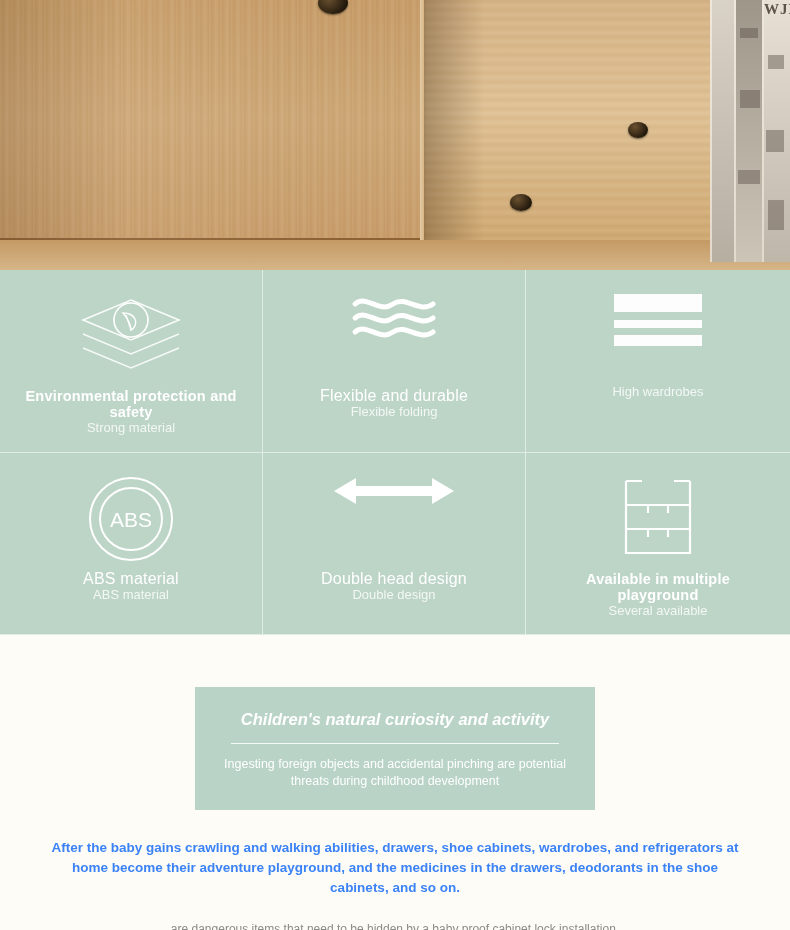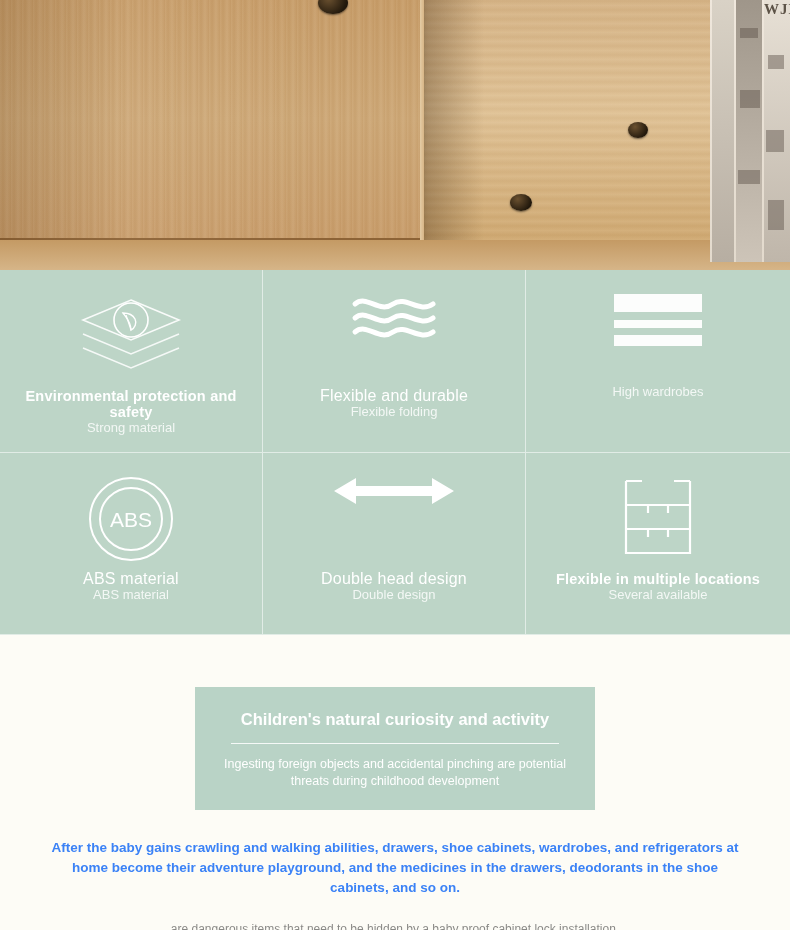--- a/index.html
+++ b/index.html
@@ -170,20 +170,21 @@
     width: 400px;
     background: #b9d3c6;
     padding: 22px 26px 20px 26px;
     text-align: center;
   }
   .callout-head {
     color: #ffffff;
     font-size: 16.5px;
     font-weight: bold;
     line-height: 20px;
+    font-style: italic;
   }
   .callout-rule {
     height: 1px;
     background: rgba(255,255,255,0.85);
     margin: 14px 10px 12px 10px;
   }
   .callout-sub {
     color: #ffffff;
     font-size: 12.5px;
     font-weight: normal;
@@ -305,21 +306,21 @@
       <div class="feature-icon">
         <svg width="76" height="82" viewBox="0 0 76 82" fill="none" stroke="#ffffff" stroke-width="2.2">
           <path d="M6 6 L6 78 L70 78 L70 6"></path>
           <path d="M6 6 L22 6 M54 6 L70 6"></path>
           <path d="M6 30 L70 30"></path>
           <path d="M6 54 L70 54"></path>
           <path d="M28 30 L28 38 M48 30 L48 38"></path>
           <path d="M28 54 L28 62 M48 54 L48 62"></path>
         </svg>
       </div>
-      <div class="feature-title">Flexible in multiple locations</div>
+      <div class="feature-title">Available in multiple playground</div>
       <div class="feature-sub">Several available</div>
     </div>
 
   </div>
 
   <div class="callout-wrap">
     <div class="callout">
       <div class="callout-head">Children's natural curiosity and activity</div>
       <div class="callout-rule"></div>
       <div class="callout-sub">Ingesting foreign objects and accidental pinching are potential threats during childhood development</div>

